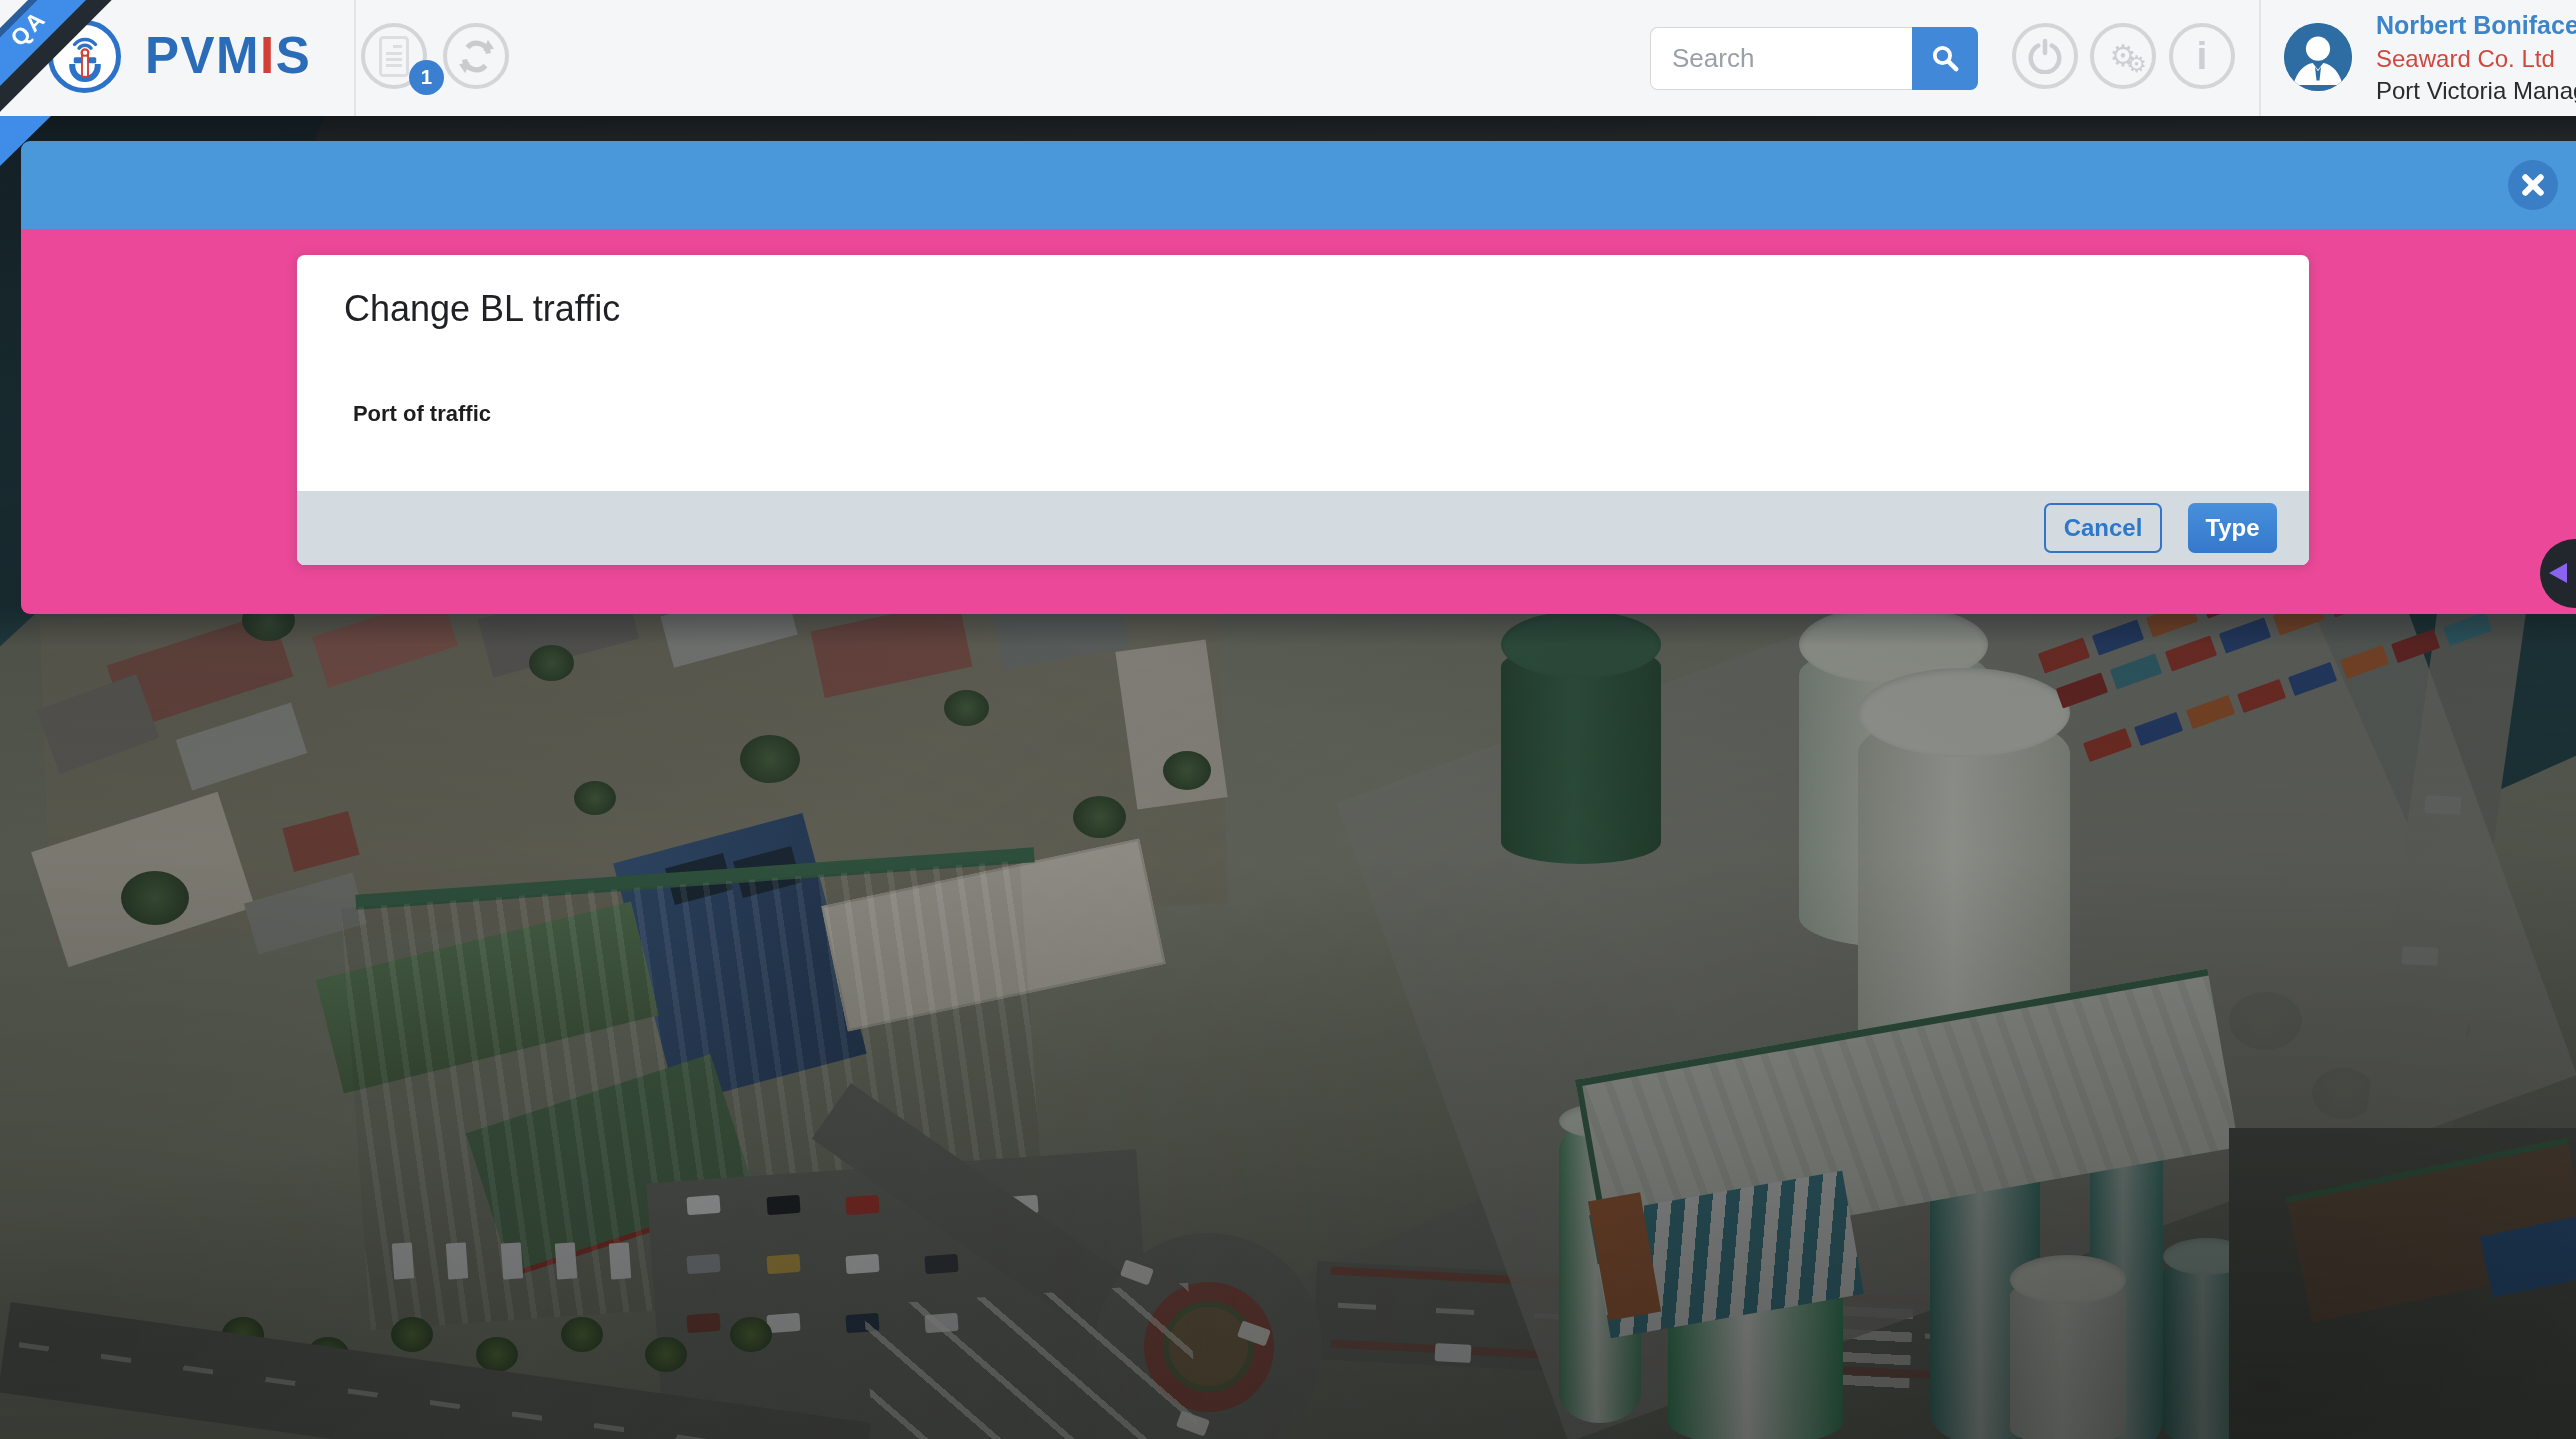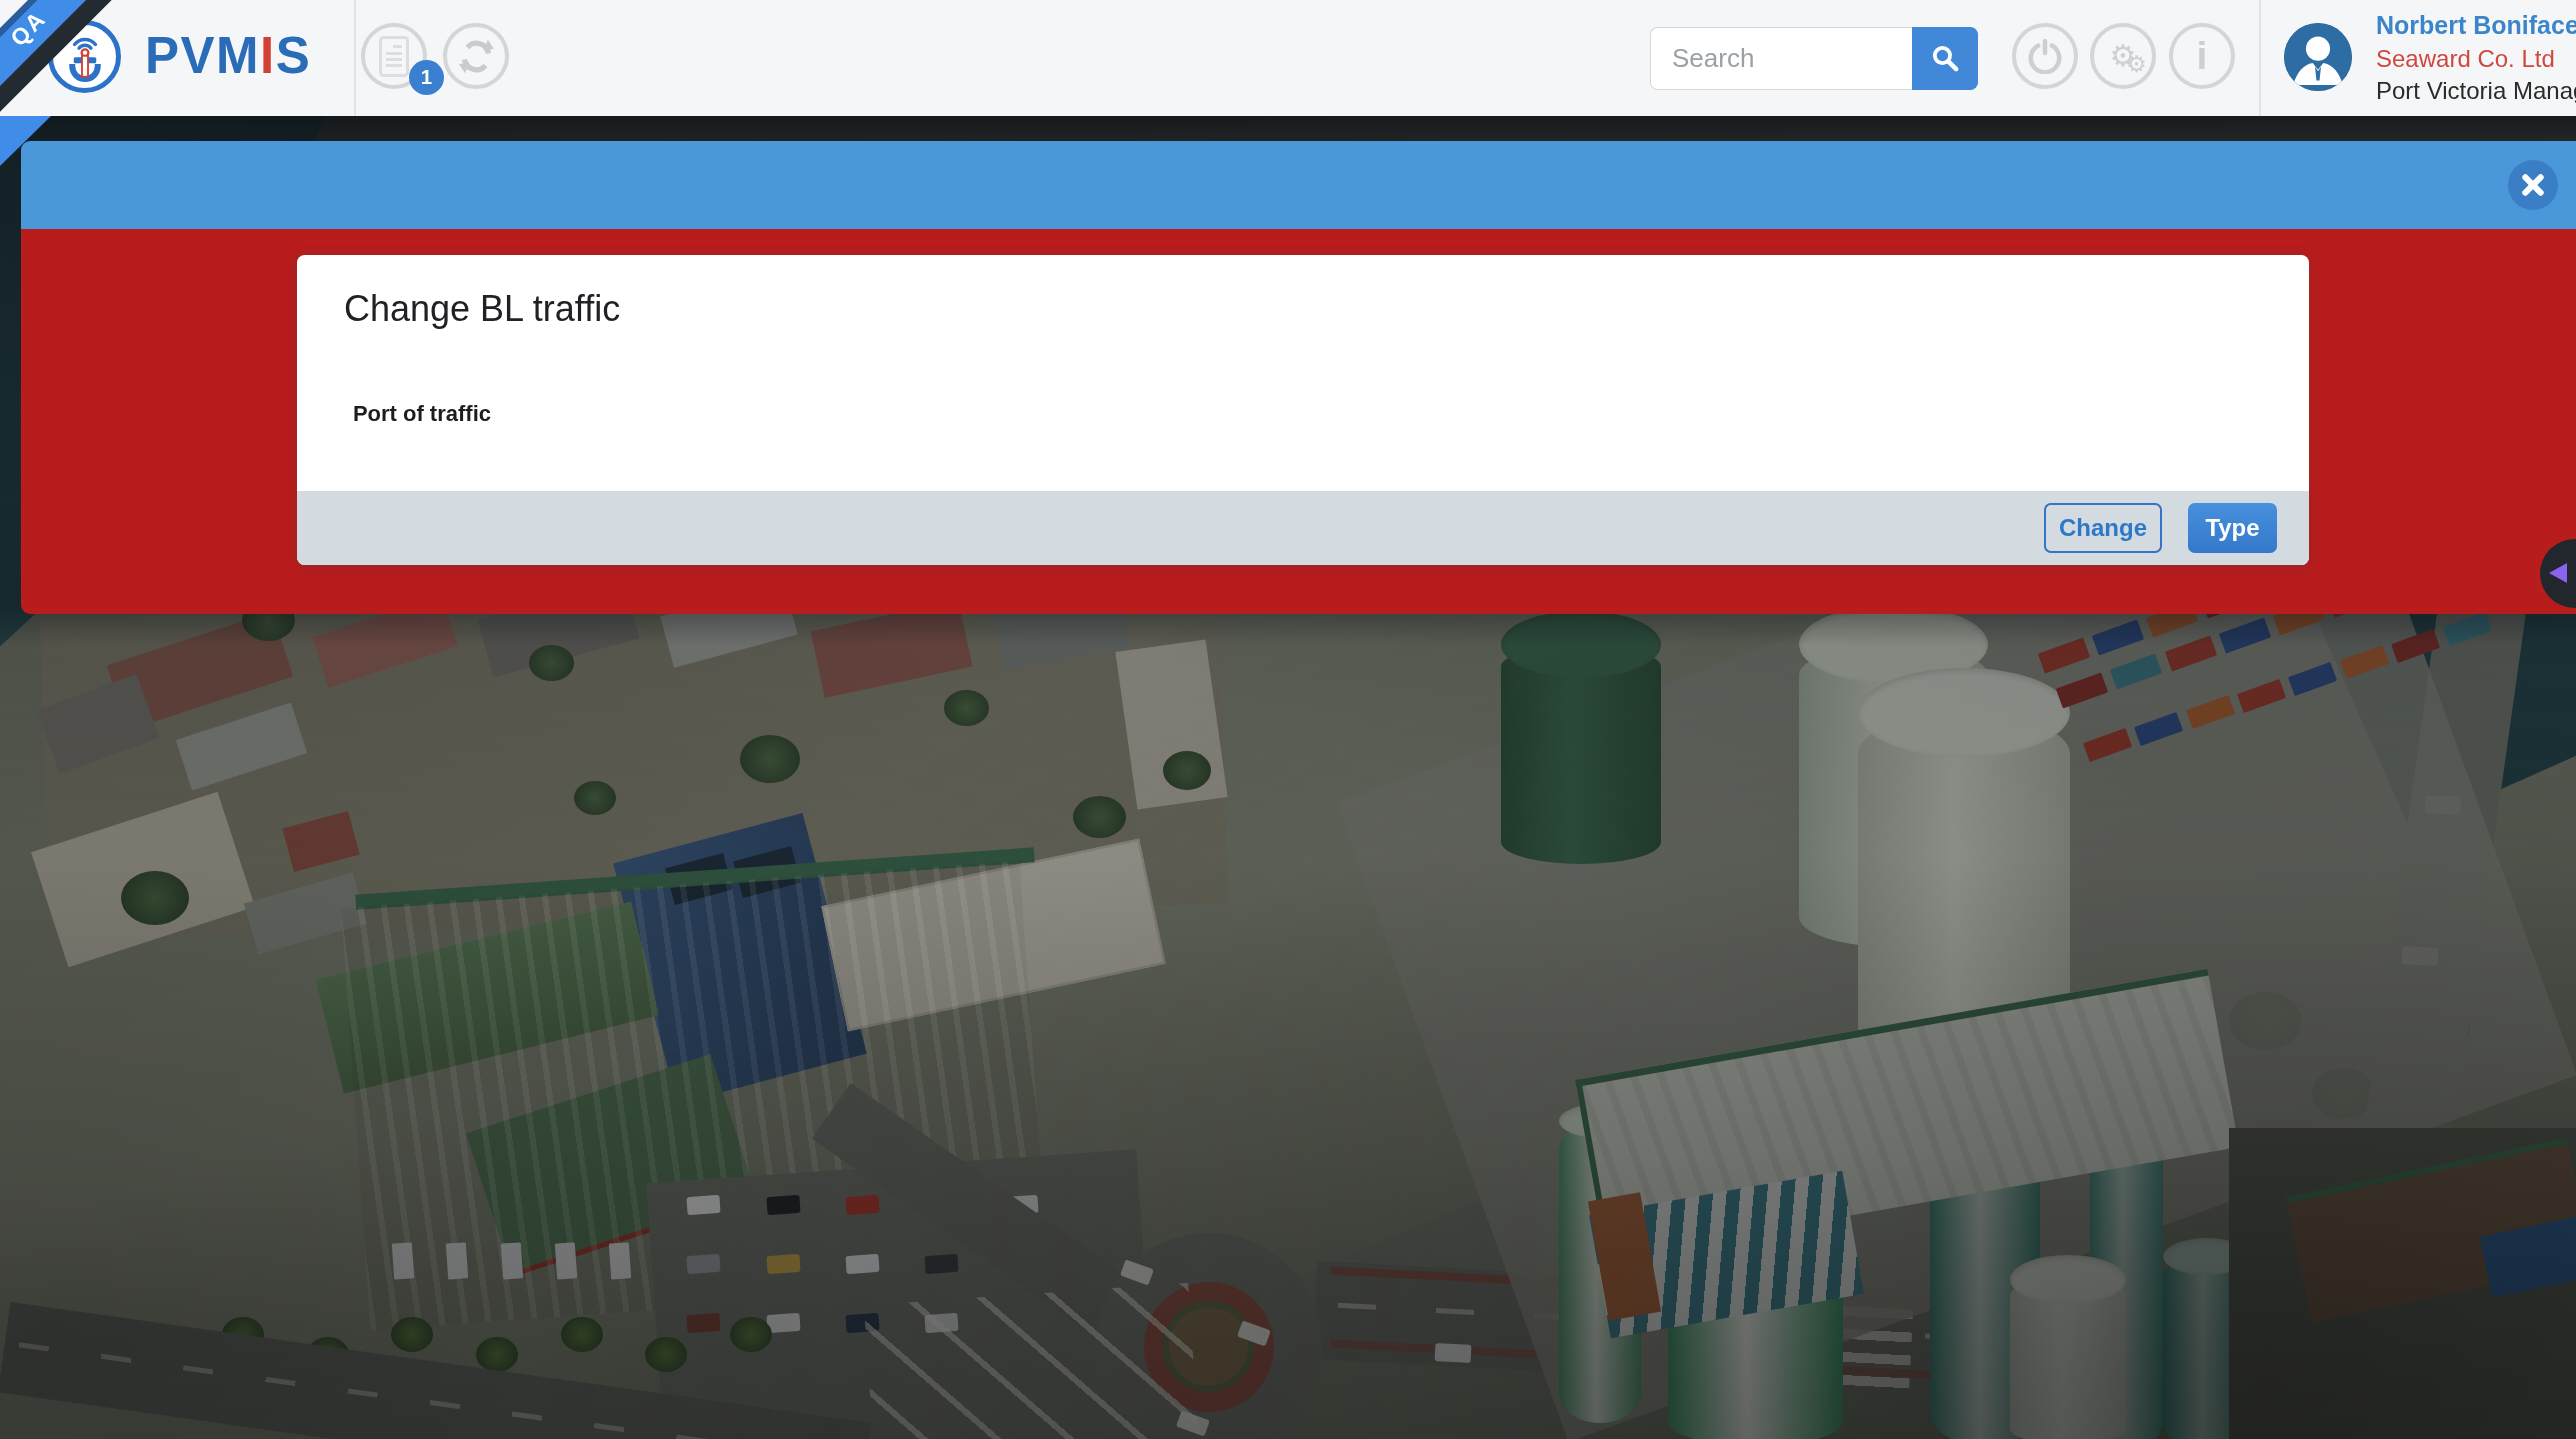--- a/index.html
+++ b/index.html
@@ -68,21 +68,21 @@
       background:#3f8de8; clip-path:polygon(0 0,100% 0,0 100%); z-index:15; }
 
   
   #modal { position:absolute; left:21px; top:141px; width:2555px; height:473px; z-index:20;
       border-radius:9px 0 0 9px; overflow:visible; }
   #modal-topbar { position:absolute; left:0; top:0; width:2555px; height:88px; background:#4a97da;
       border-radius:9px 0 0 0; }
   #modal-close { position:absolute; right:18px; top:19px; width:50px; height:50px; border:none;
       border-radius:50%; background:#3a7ec6; cursor:pointer; display:flex; align-items:center;
       justify-content:center; }
-  #modal-body { position:absolute; left:0; top:88px; width:2555px; height:385px; background:#b91c1c;
+  #modal-body { position:absolute; left:0; top:88px; width:2555px; height:385px; background:#ec4899;
       border-radius:0 0 0 9px; }
 
   #dialog-card { position:absolute; left:276px; top:26.4px; width:2012px; height:310px; background:#fff;
       border-radius:7.6px; box-shadow:0 1.5px 10.6px rgba(60,64,67,.25); }
   #dialog-title { position:absolute; left:47px; top:33px; font-size:36px; color:#202124; }
   #field-row { position:absolute; left:0; top:106px; width:2012px; height:106px; }
   #field-label { position:absolute; left:23px; top:0; width:171px; height:106px; display:flex;
       align-items:center; justify-content:flex-end; text-align:right; font-size:22px;
       font-weight:bold; color:#1d1d1d; }
   #field-input-wrap { position:absolute; left:200px; top:23.4px; width:1774px; height:59px;
@@ -277,21 +277,21 @@
       </svg>
     </button>
   </div>
   <div id="modal-body">
     <div id="dialog-card">
       <div id="dialog-title">Change BL traffic</div>
       <div id="field-row">
         <label id="field-label">Port of traffic</label>
       </div>
       <div id="dialog-footer">
-        <button id="cancel-btn">Change</button>
+        <button id="cancel-btn">Cancel</button>
         <button id="edit-btn">Type</button>
       </div>
     </div>
   </div>
 </div>
 
 <button id="fab">
   <span class="tri"></span>
 </button>
 

